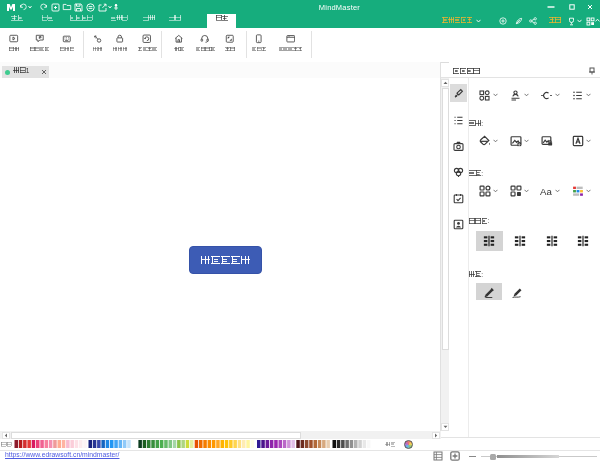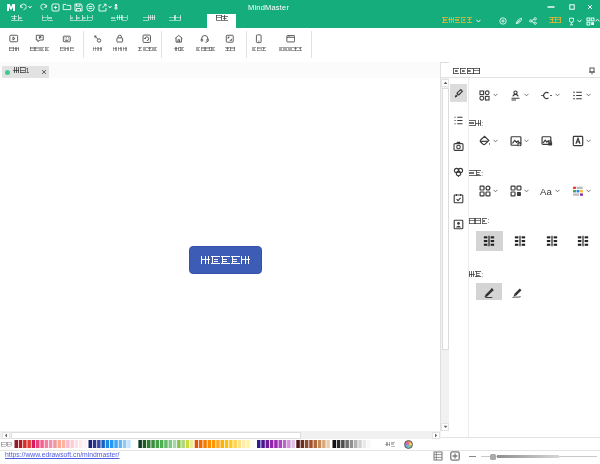--- a/index.html
+++ b/index.html
@@ -55,21 +55,21 @@
     <path d="M3.5 2 L1 2 L1 8 L8 8 L8 5" fill="none" stroke="#fff" stroke-width="0.9"></path>
     <path d="M4.5 4.8 L8 1.2 M8 1.2 L5.8 1.2 M8 1.2 L8 3.4" fill="none" stroke="#fff" stroke-width="0.9"></path>
   </svg>
 <svg class="abs" style="left:108px;top:5px" width="4" height="4" viewBox="0 0 4 4">
     <path d="M0.5 1 L2 3 L3.5 1" fill="none" stroke="#fff" stroke-width="0.9"></path>
   </svg>
 <svg class="abs" style="left:113px;top:3px" width="6" height="8" viewBox="0 0 6 8">
     <path d="M3 1 L3 5 M1.2 5 L4.8 5 M3 5 L3 7" fill="none" stroke="#fff" stroke-width="0.9"></path>
     <circle cx="3" cy="2.2" r="1.2" fill="#fff"></circle>
   </svg>
-<div class="abs" style="left:248px;top:2.5px;width:100px;text-align:left;font-size:7.5px;color:#fff;letter-spacing:.2px">MindMaster</div>
+<div class="abs" style="left:260px;top:2.5px;width:100px;text-align:right;font-size:7.5px;color:#fff;letter-spacing:.2px">MindMaster</div>
 <svg class="abs" style="left:547px;top:6px" width="8" height="2" viewBox="0 0 8 2">
     <rect x="0.5" y="0.3" width="7" height="1.4" fill="#fff"></rect>
   </svg>
 <svg class="abs" style="left:568.5px;top:4px" width="6" height="6" viewBox="0 0 6 6">
     <rect x="0.8" y="0.8" width="4.4" height="4.4" fill="none" stroke="#fff" stroke-width="1"></rect>
   </svg>
 <svg class="abs" style="left:587px;top:4px" width="6" height="6" viewBox="0 0 6 6">
     <path d="M1 1 L5 5 M5 1 L1 5" stroke="#fff" stroke-width="1"></path>
   </svg>
 <div class="abs mtab" style="left:8.0px;top:15px;width:18px"><b class="g g2"></b><b class="g g5"></b></div>

